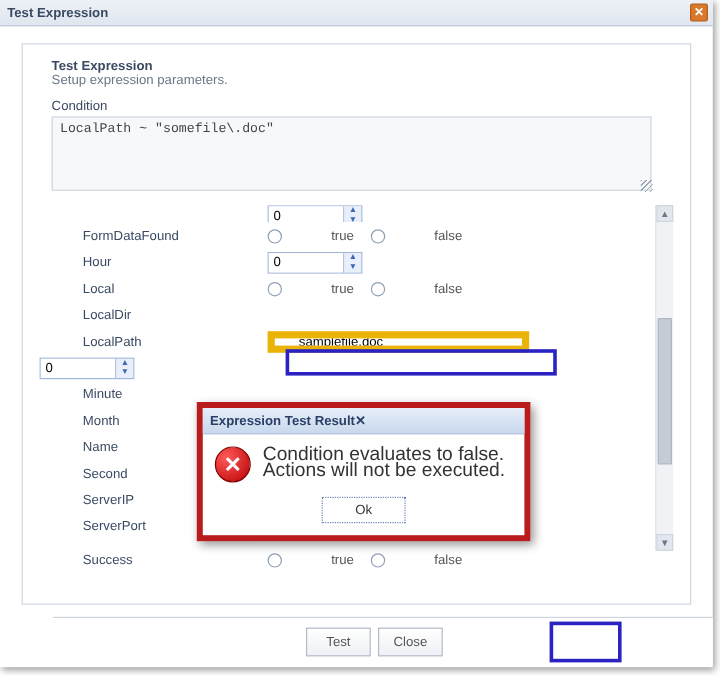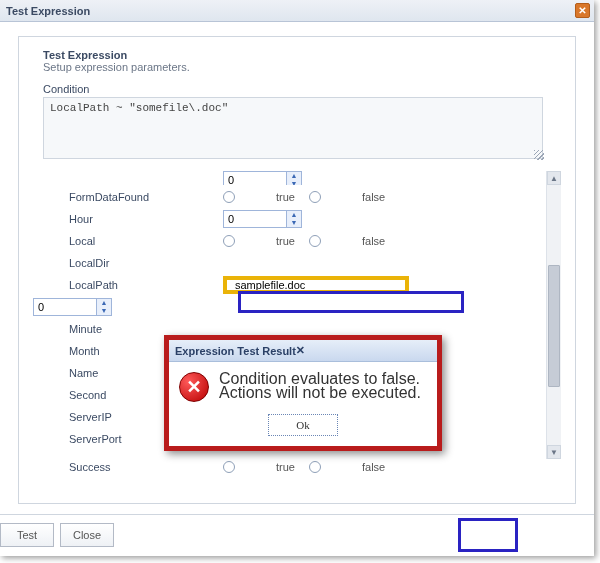--- a/index.html
+++ b/index.html
@@ -123,41 +123,42 @@
     border: 1px solid #9fb5da;
     height: 18px;
     background: #fff;
   }
   .spin input { border:none; width: 62px; height:16px; padding:0 4px; font-size:11px; outline:none; }
   .spin .arrows { width: 15px; display:flex; flex-direction:column; border-left:1px solid #9fb5da; }
   .spin .arrows div { flex:1; background:#e8effb; text-align:center; font-size:7px; color:#3b68b5; line-height:8px; cursor:pointer; }
   .radio { width:12px;height:12px;border:1px solid #8fa0b8;border-radius:50%;background:#fff;display:inline-block; }
   .radio-label { color:#555; margin-right:10px;padding-left:37px; }
   .txt {
-    border: 4px solid #eab308;
+    border: 6px solid #eab308;
     height: 18px;
     background: #fff;
-    width: 186px;
-    padding: 0 8px;
+    width: 218px;
+    padding: 0 20px;
     font-size:11px;
   }
   .highlight-box {
     position: absolute;
     border: 3px solid #2a23c2;
     pointer-events: none;
   }
   .footer {
     height: 40px;
     border-top: 1px solid #cfd6df;
     display: flex;
-    justify-content: flex-start;
+    justify-content: center;
     align-items: center;
     padding-right: 14px;
     gap: 6px;
     background: #fff;
+    margin-left: 44px;
   }
   .btn {
     min-width: 54px;
     height: 24px;
     border: 1px solid #b3bac6;
     background: linear-gradient(#ffffff,#eef1f5);
     color: #555;
     font-size: 11px;
     cursor: pointer;
   }
@@ -199,21 +200,20 @@
     flex-shrink:0;
   }
   .modal .msg { color:#333; font-size:16px; line-height:14px; }
   .modal .m-foot { display:flex; justify-content:center; padding: 4px 0 10px 0; }
   .modal .okbtn {
     min-width: 70px; height: 22px;
     border: 1px dotted #6a86b5;
     background: #fff;
     color:#333; font-size:11px;
     cursor:pointer;
-    font-family:Liberation Serif, serif;
   }
 </style>
 </head>
 <body>
 
 <div class="outer">
   <div class="titlebar">
     <span>Test Expression</span>
     <span class="closebtn">✕</span>
   </div>

